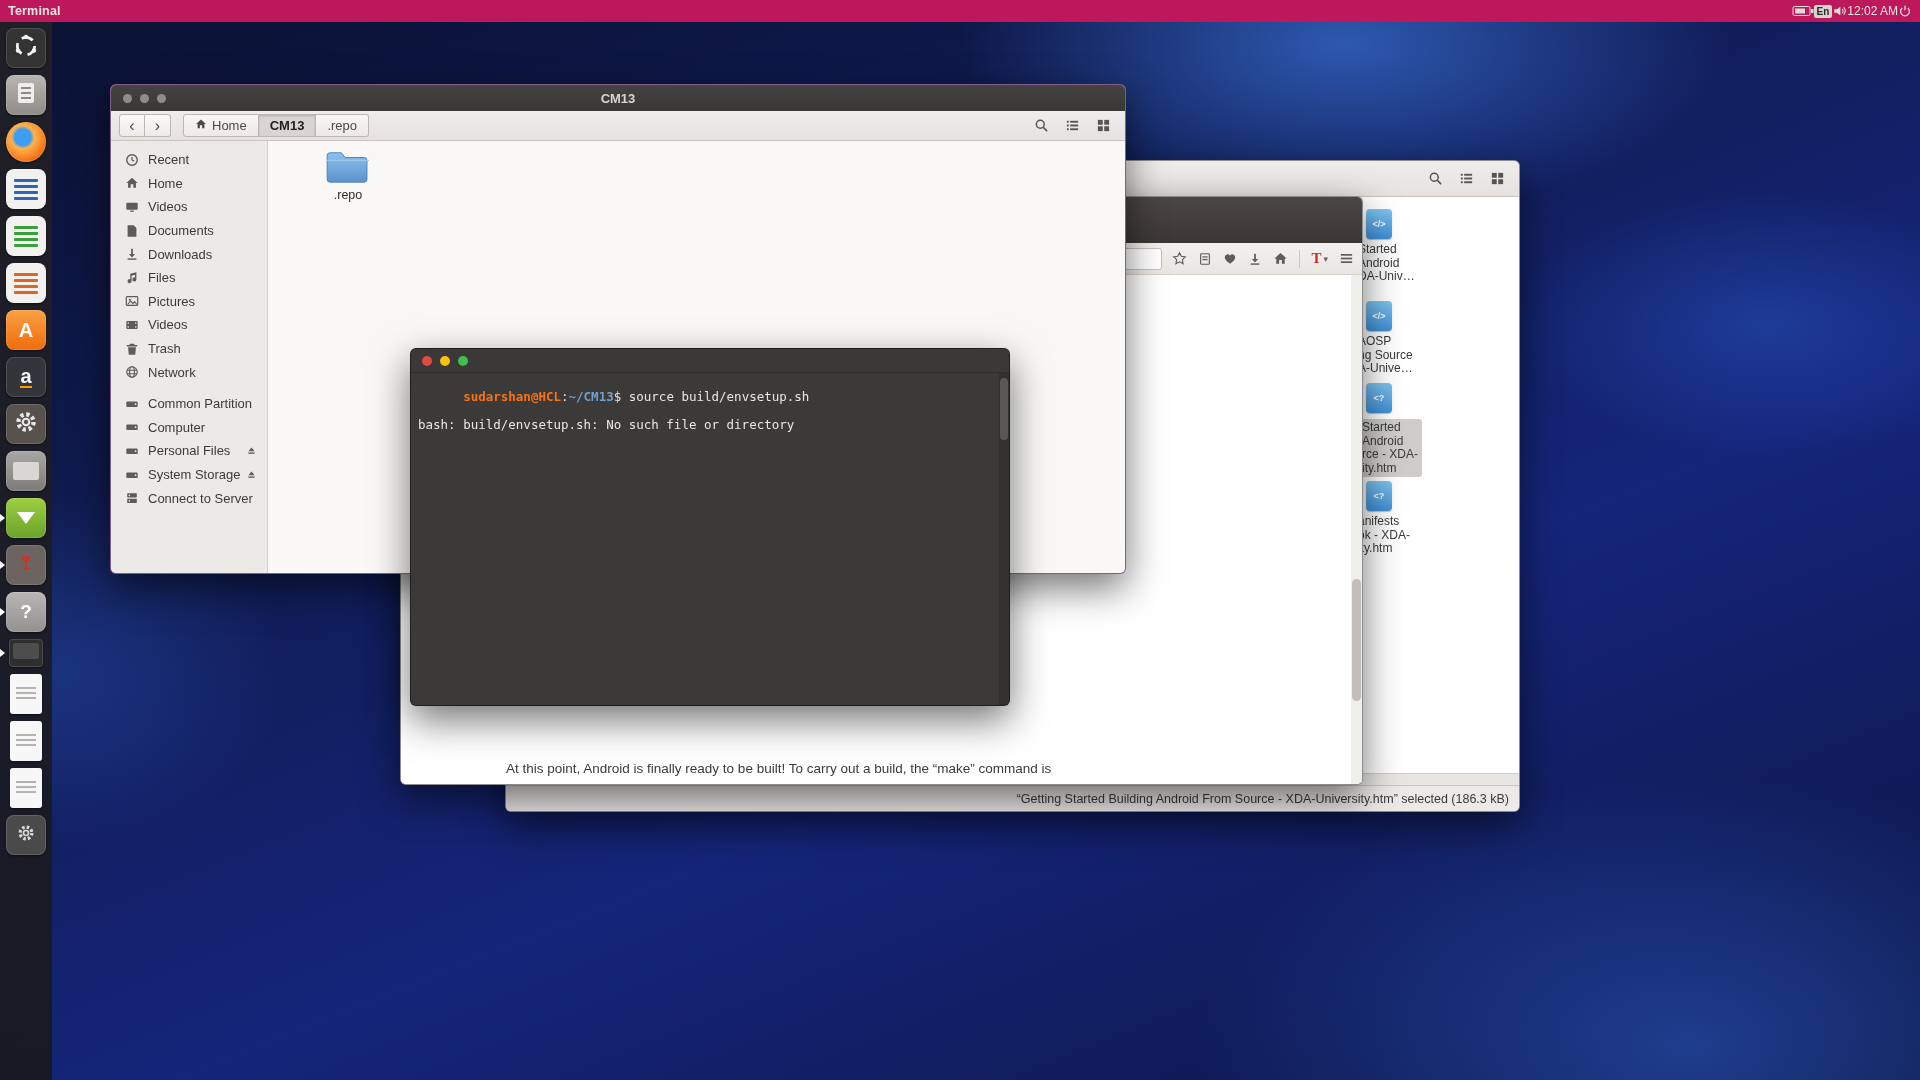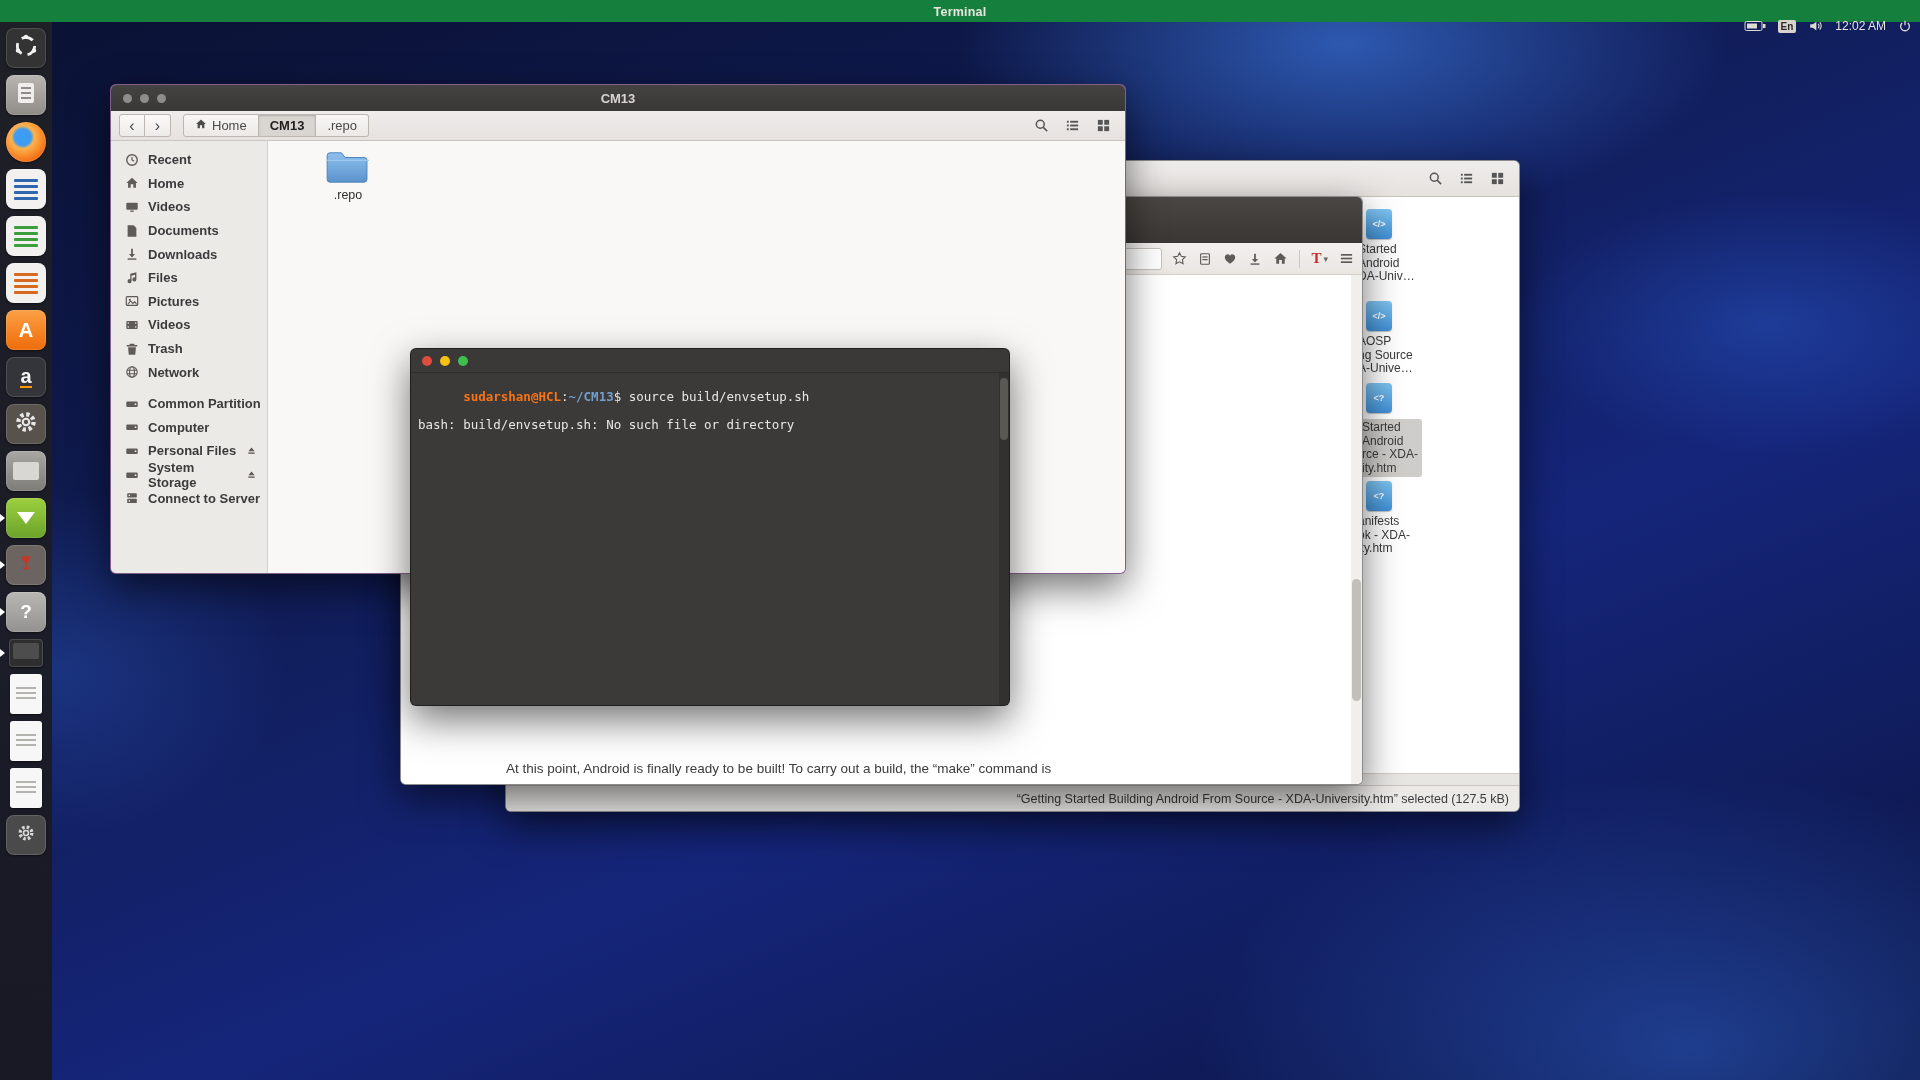--- a/index.html
+++ b/index.html
@@ -9,24 +9,24 @@
     font-family:"Liberation Sans", sans-serif;
     background:
       radial-gradient(ellipse 620px 280px at 70% 4%, rgba(70,140,255,.55), transparent 62%),
       radial-gradient(ellipse 420px 220px at 92% 30%, rgba(45,100,215,.38), transparent 60%),
       radial-gradient(ellipse 760px 420px at 88% 97%, rgba(55,115,235,.42), transparent 65%),
       radial-gradient(ellipse 380px 300px at 3% 62%, rgba(50,105,220,.30), transparent 60%),
       linear-gradient(158deg, #0a1132 0%, #101c54 35%, #15257a 62%, #0b1440 100%);
   }
 
   
-  .top-panel { position:absolute; top:0; left:0; right:0; height:22px; background:#15803d;
-    color:#e8e4de; display:flex; align-items:center; font-size:12.5px; z-index:100; padding:5px 8px;flex-direction:column; }
+  .top-panel { position:absolute; top:0; left:0; right:0; height:22px; background:#be185d;
+    color:#e8e4de; display:flex; align-items:center; font-size:12.5px; z-index:100; padding:5px 8px; }
   .panel-app { font-weight:bold; letter-spacing:.2px; }
-  .panel-right { margin-left:auto; display:flex; align-items:center; gap:12px; }
+  .panel-right { margin-left:auto; display:flex; align-items:center; }
   .panel-right svg { display:block; }
   .kbd-ind { background:#d8d4cd; color:#2c2a2a; font-size:10px; font-weight:bold;
     border-radius:2px; padding:1px 3px; line-height:1.1; }
   .panel-clock { font-size:12px; }
 
   
   .launcher { position:absolute; top:22px; left:0; bottom:0; width:52px;
     background:linear-gradient(rgba(32,32,38,.92), rgba(24,24,30,.92));
     z-index:90; display:flex; flex-direction:column; align-items:center; padding-top:6px; gap:7px; }
   .litem { position:relative; width:100%; display:flex; justify-content:center; }
@@ -87,21 +87,21 @@
   .crumb-active { font-weight:bold; color:#1e1e1e; background:#d9d5d0; box-shadow:inset 0 1px 2px rgba(0,0,0,.18); }
   .tb-icons { margin-left:auto; display:flex; gap:4px; margin-right:8px; }
   .tb-btn { width:27px; height:24px; display:flex; align-items:center; justify-content:center;
     color:#555; border-radius:3px; }
 
   
   .cm13 { left:110px; top:84px; width:1016px; height:490px; z-index:30; background:#f0abfc; }
   .cm13-body { display:flex; height:calc(100% - 56px); }
   .sidebar { width:157px; background:#eceae7; border-right:1px solid #d3cfca; padding-top:7px; }
   .sb-item { display:flex; align-items:center; height:23.6px; padding-left:13px;
-    font-size:13px; color:#3b3b3b;font-weight:bold; }
+    font-size:13px; color:#3b3b3b; }
   .sb-item .ic { width:16px; height:16px; margin-right:8px; display:flex; align-items:center;
     justify-content:center; color:#5e5b58; }
   .sb-item .ic svg { width:14px; height:14px; display:block; }
   .sb-eject { margin-left:auto; margin-right:10px; color:#5e5b58; }
   .sb-eject svg { width:11px; height:11px; display:block; }
   .sb-gap { height:8px; }
   .cm13-main { flex:1; position:relative; background:#f9f8f7; }
   .file-item { position:absolute; left:42px; top:8px; width:76px; text-align:center; }
   .file-item svg { display:block; margin:0 auto; }
   .file-label { font-size:12.5px; color:#2f2f2f; margin-top:3px; }
@@ -404,21 +404,21 @@
       <div class="flines">
         <span>anifests</span>
         <span>ok - XDA-</span>
         <span>ity.htm</span>
       </div>
     </div>
   </div>
   <div class="n2-hscroll">
     <div class="n2-hthumb"></div>
   </div>
-  <div class="n2-status">“Getting Started  Building Android From Source - XDA-University.htm” selected (127.5 kB)</div>
+  <div class="n2-status">“Getting Started  Building Android From Source - XDA-University.htm” selected (186.3 kB)</div>
 </div>
 
 <div class="window firefox">
   <div class="ff-chrome"></div>
   <div class="ff-navbar">
     <div class="ff-urlbar"></div>
     <div class="ff-icons">
       <span>
         <svg width="15" height="15" viewBox="0 0 16 16">
             <path d="M8 1.8l1.9 3.9 4.3.6-3.1 3 .7 4.2L8 11.5l-3.8 2 .7-4.2-3.1-3 4.3-.6Z" fill="none" stroke="currentColor" stroke-width="1.2"></path>

